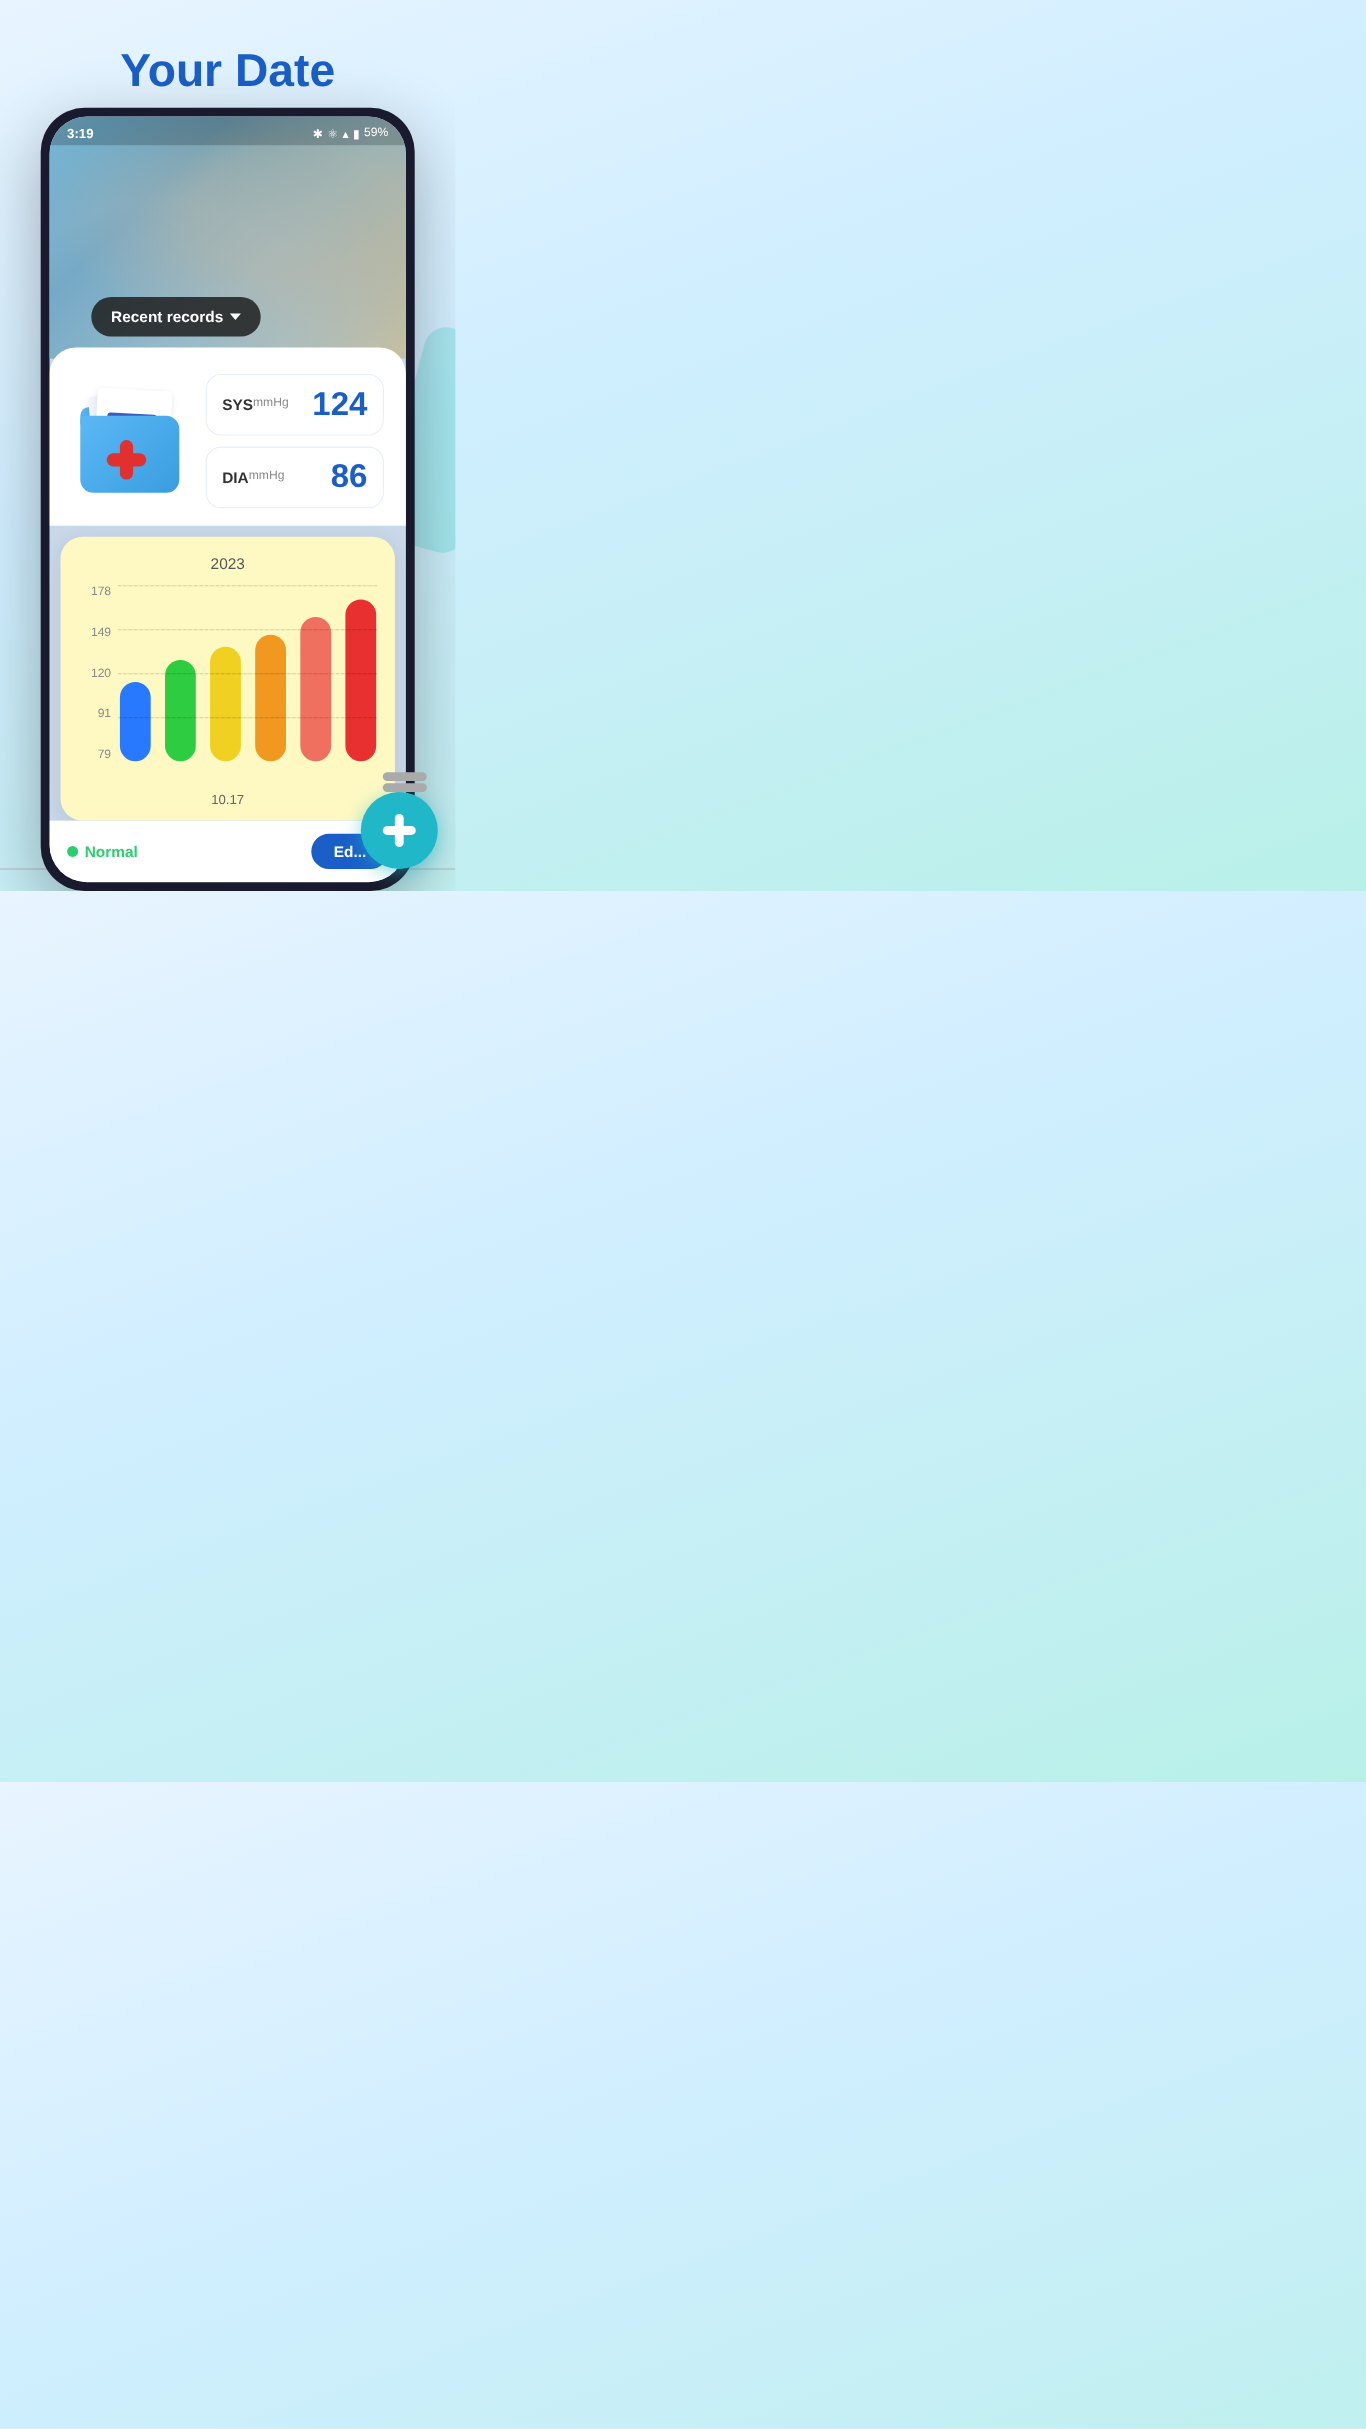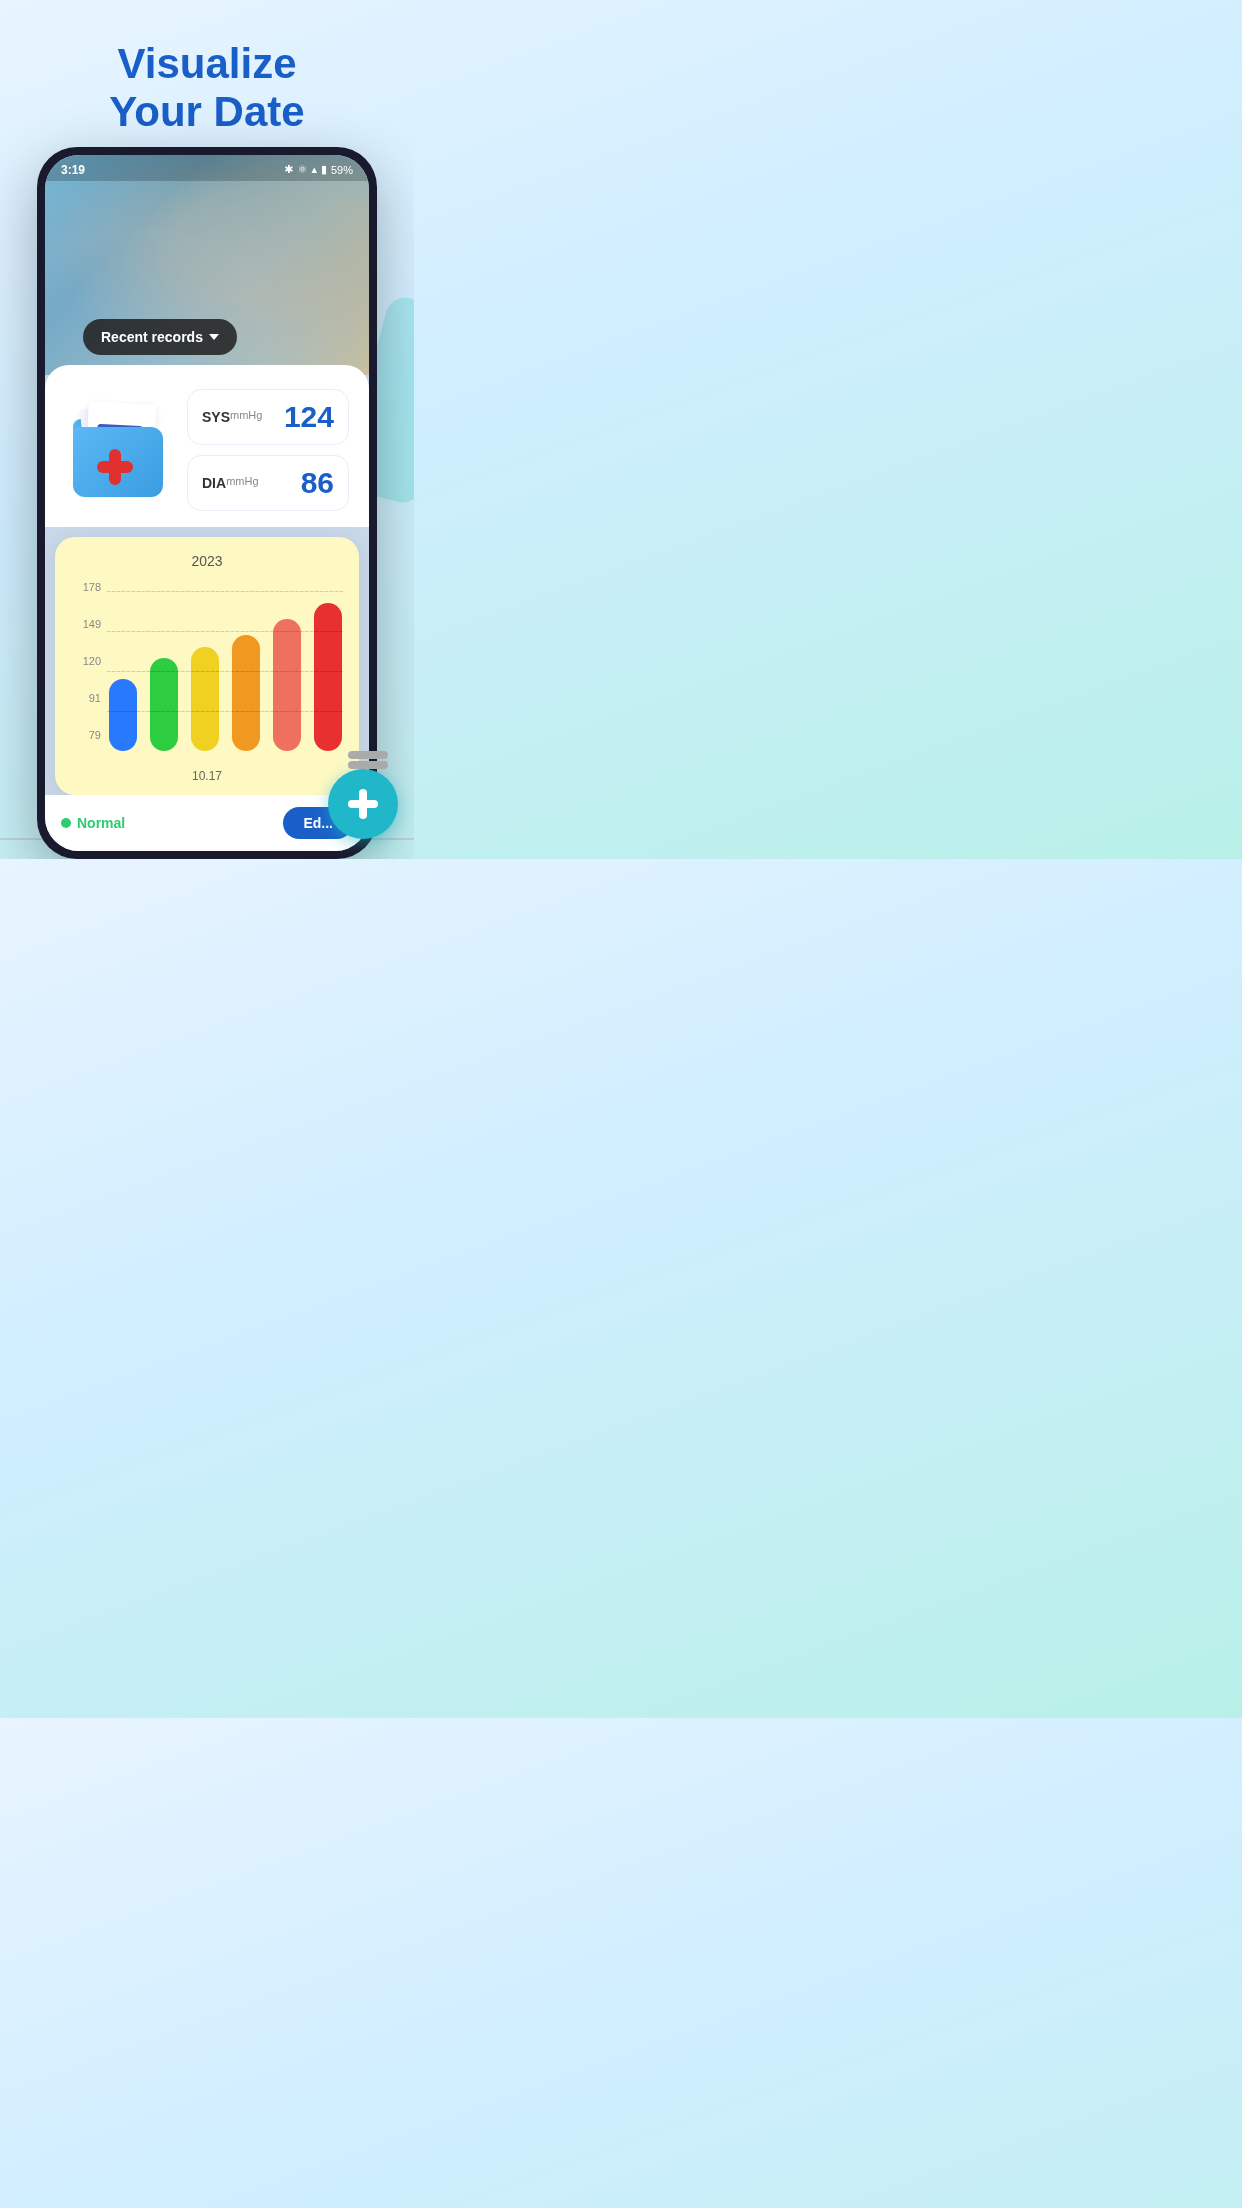--- a/index.html
+++ b/index.html
@@ -279,21 +279,21 @@
 
     .chart-year {
       text-align: center;
       font-size: 14px;
       color: #555;
       margin-bottom: 12px;
     }
 
     .chart-area {
       display: flex;
-      align-items: center;
+      align-items: flex-start;
       gap: 0;
       height: 180px;
       position: relative;
       padding-left: 36px;
     }
 
     .y-axis {
       position: absolute;
       left: 0;
       top: 0;
@@ -472,21 +472,20 @@
     }
   </style>
 </head>
 <body>
 
 <div class="full-wrapper">
 
   <div class="deco-teal-right"></div>
 
   <div class="hero-text">
-    <div class="hero-title">Visualize</div>
     <div class="hero-title">Your Date</div>
   </div>
 
   <div class="phone-mockup">
     <div class="phone-screen">
 
       <div class="status-bar">
         <span class="status-time">3:19</span>
         <div class="status-icons">
           <span>✱</span>

